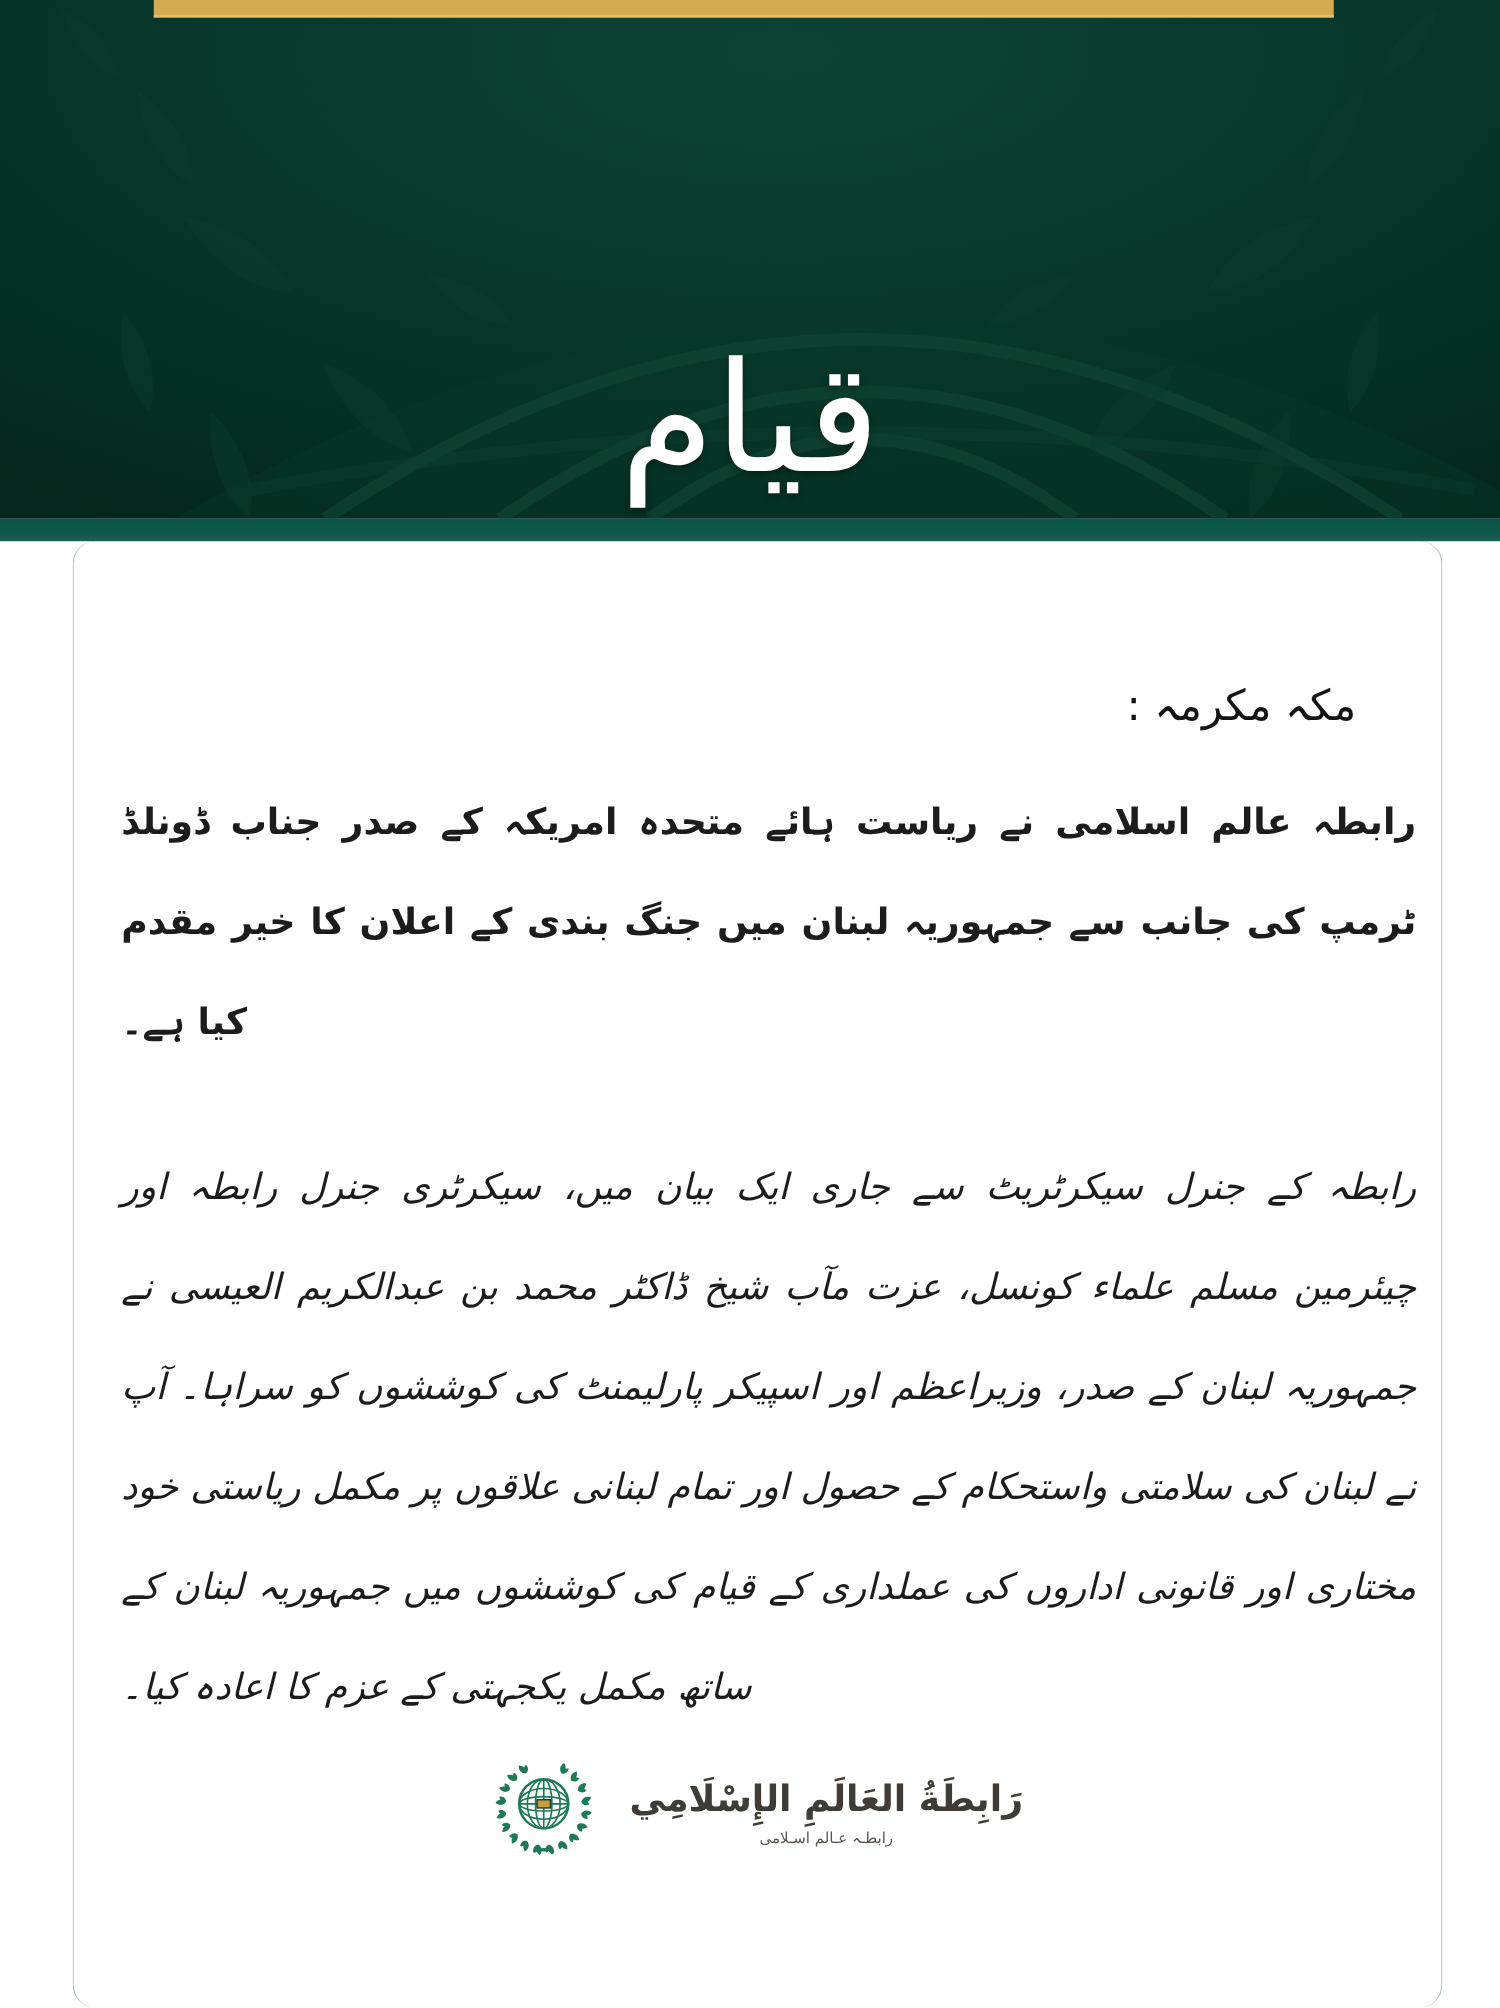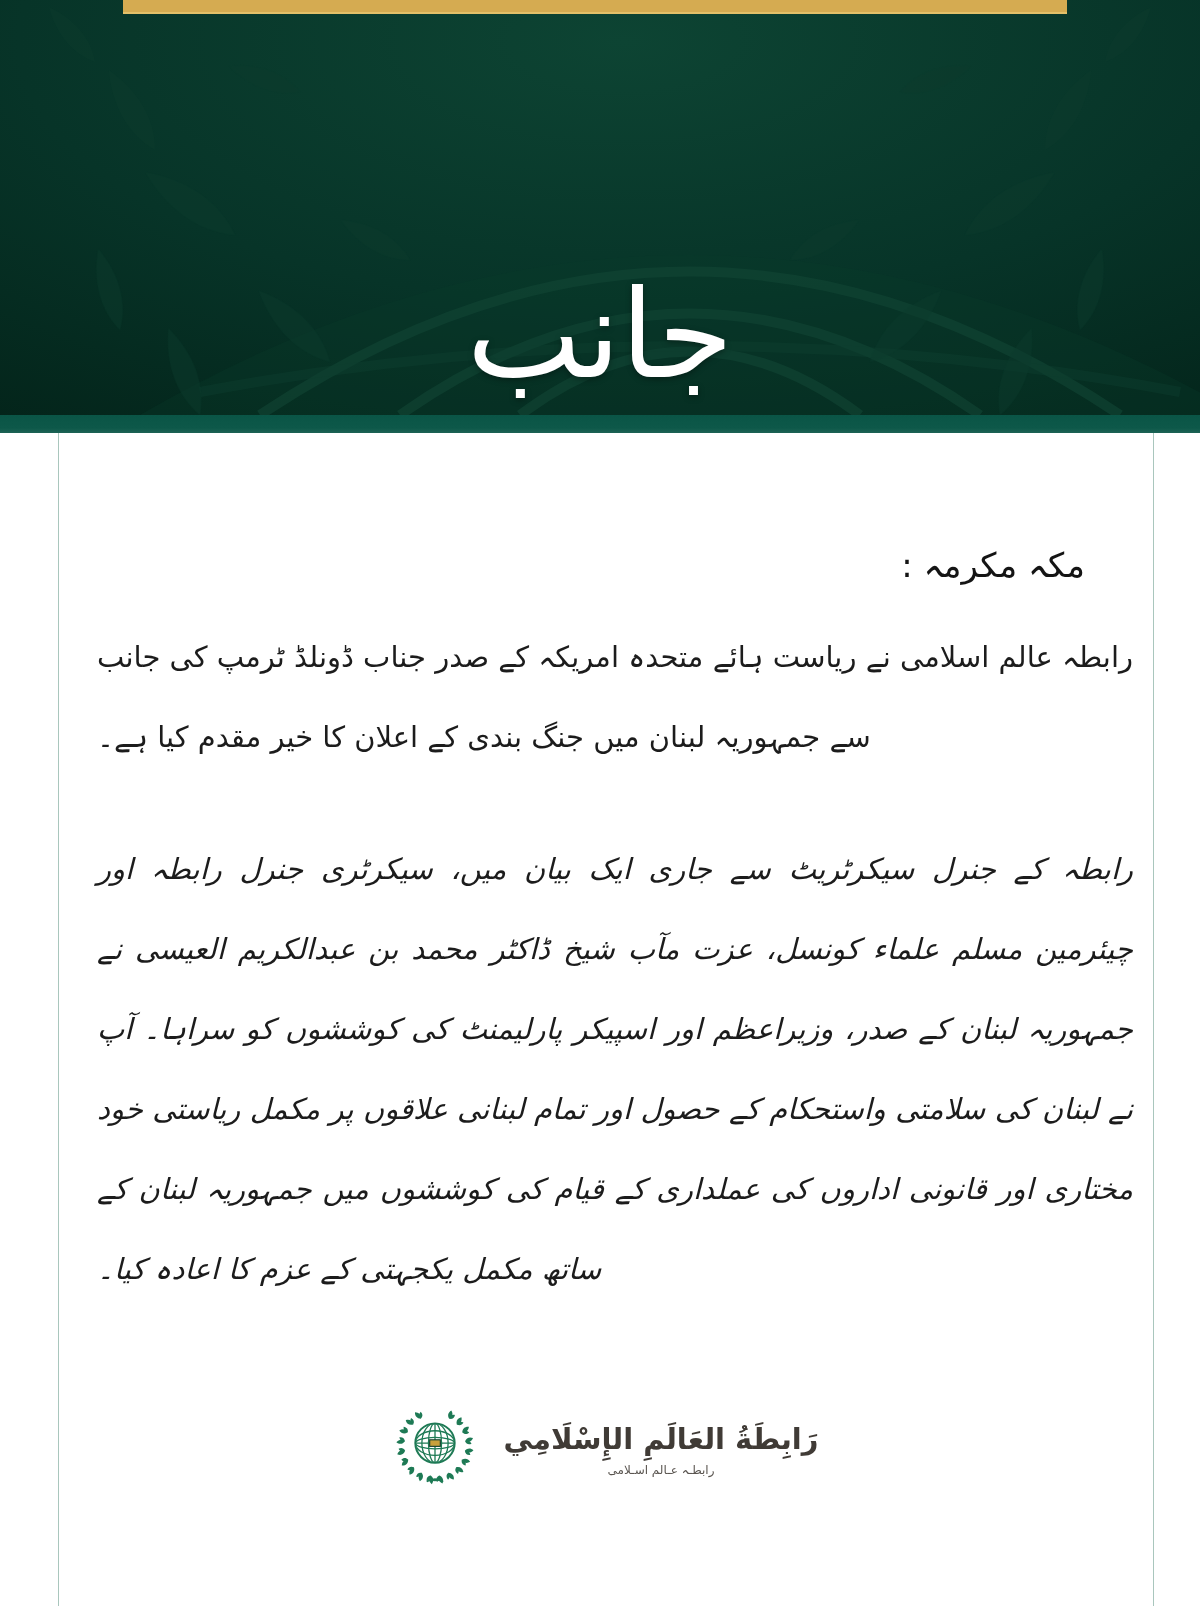--- a/index.html
+++ b/index.html
@@ -24,31 +24,31 @@
     text-shadow:0 2px 6px rgba(0,0,0,.35);
   }
   .teal-strip{
     position:absolute;left:0;top:415px;width:1200px;height:18px;
     background:linear-gradient(#0a5546 0%, #0d5849 72%, #1d6355 100%);
   }
   
   .card{
     position:absolute;left:58px;top:433px;width:1096px;height:1173px;
     background:#ffffff;border-left:1px solid #a9c6bd;border-right:1px solid #a9c6bd;
-    box-sizing:border-box;padding:0 20px 0 38px;
+    box-sizing:border-box;padding:0 20px 0 38px;border-radius:18px;
   }
   .location-heading{
     margin:110px 48px 0 0;
     text-align:right;font-size:34px;font-weight:400;color:#141414;line-height:1.35;
   }
   .para{
     margin:0;color:#1c1c1c;font-size:29px;line-height:80px;
     text-align:justify;text-align-last:left;direction:rtl;
   }
-  .para-1{margin-top:28px;}
+  .para-1{margin-top:28px;font-weight:bold;}
   .para-2{margin-top:52px;font-style:italic;}
   
   .logo-row{
     position:absolute;left:0;right:0;bottom:116px;
     display:flex;flex-direction:row-reverse;justify-content:center;align-items:center;gap:28px;
   }
   .logo-text{display:flex;flex-direction:column;align-items:center;}
   .org-arabic{font-size:29px;font-weight:700;color:#403b36;line-height:1.4;letter-spacing:1px;}
   .org-urdu{font-size:12px;color:#5a5550;margin-top:4px;letter-spacing:4px;}
 </style>
@@ -87,21 +87,21 @@
         <use href="#hleaf" transform="translate(235,235) rotate(-55) scale(2.6)"></use>
         <use href="#hleaf" transform="translate(120,330) rotate(-15) scale(2.0)"></use>
         <use href="#hleaf" transform="translate(300,92)  rotate(-70) scale(1.8)"></use>
         <use href="#hleaf" transform="translate(330,362) rotate(-45) scale(2.4)"></use>
         <use href="#hleaf" transform="translate(200,415) rotate(-20) scale(2.2)"></use>
         <use href="#hleaf" transform="translate(95,62)   rotate(-40) scale(1.7)"></use>
         <use href="#hleaf" transform="translate(410,260) rotate(-60) scale(1.9)"></use>
       </g>
     </svg>
     <div class="gold-bar"></div>
-    <h1 class="banner-title">جانب</h1>
+    <h1 class="banner-title">قیام</h1>
   </div>
 
   <div class="teal-strip"></div>
 
   <main class="card">
     <h2 class="location-heading">مکہ مکرمہ :</h2>
 
     <p class="para para-1">رابطہ عالم اسلامی نے ریاست ہائے متحدہ امریکہ کے صدر جناب ڈونلڈ ٹرمپ کی جانب سے جمہوریہ لبنان میں جنگ بندی کے اعلان کا خیر مقدم کیا ہے۔</p>
 
     <p class="para para-2">رابطہ کے جنرل سیکرٹریٹ سے جاری ایک بیان میں، سیکرٹری جنرل رابطہ اور چیئرمین مسلم علماء کونسل، عزت مآب شیخ ڈاکٹر محمد بن عبدالکریم العیسی نے جمہوریہ لبنان کے صدر، وزیراعظم اور اسپیکر پارلیمنٹ کی کوششوں کو سراہا۔ آپ نے لبنان کی سلامتی واستحکام کے حصول اور تمام لبنانی علاقوں پر مکمل ریاستی خود مختاری اور قانونی اداروں کی عملداری کے قیام کی کوششوں میں جمہوریہ لبنان کے ساتھ مکمل یکجہتی کے عزم کا اعادہ کیا۔</p>

